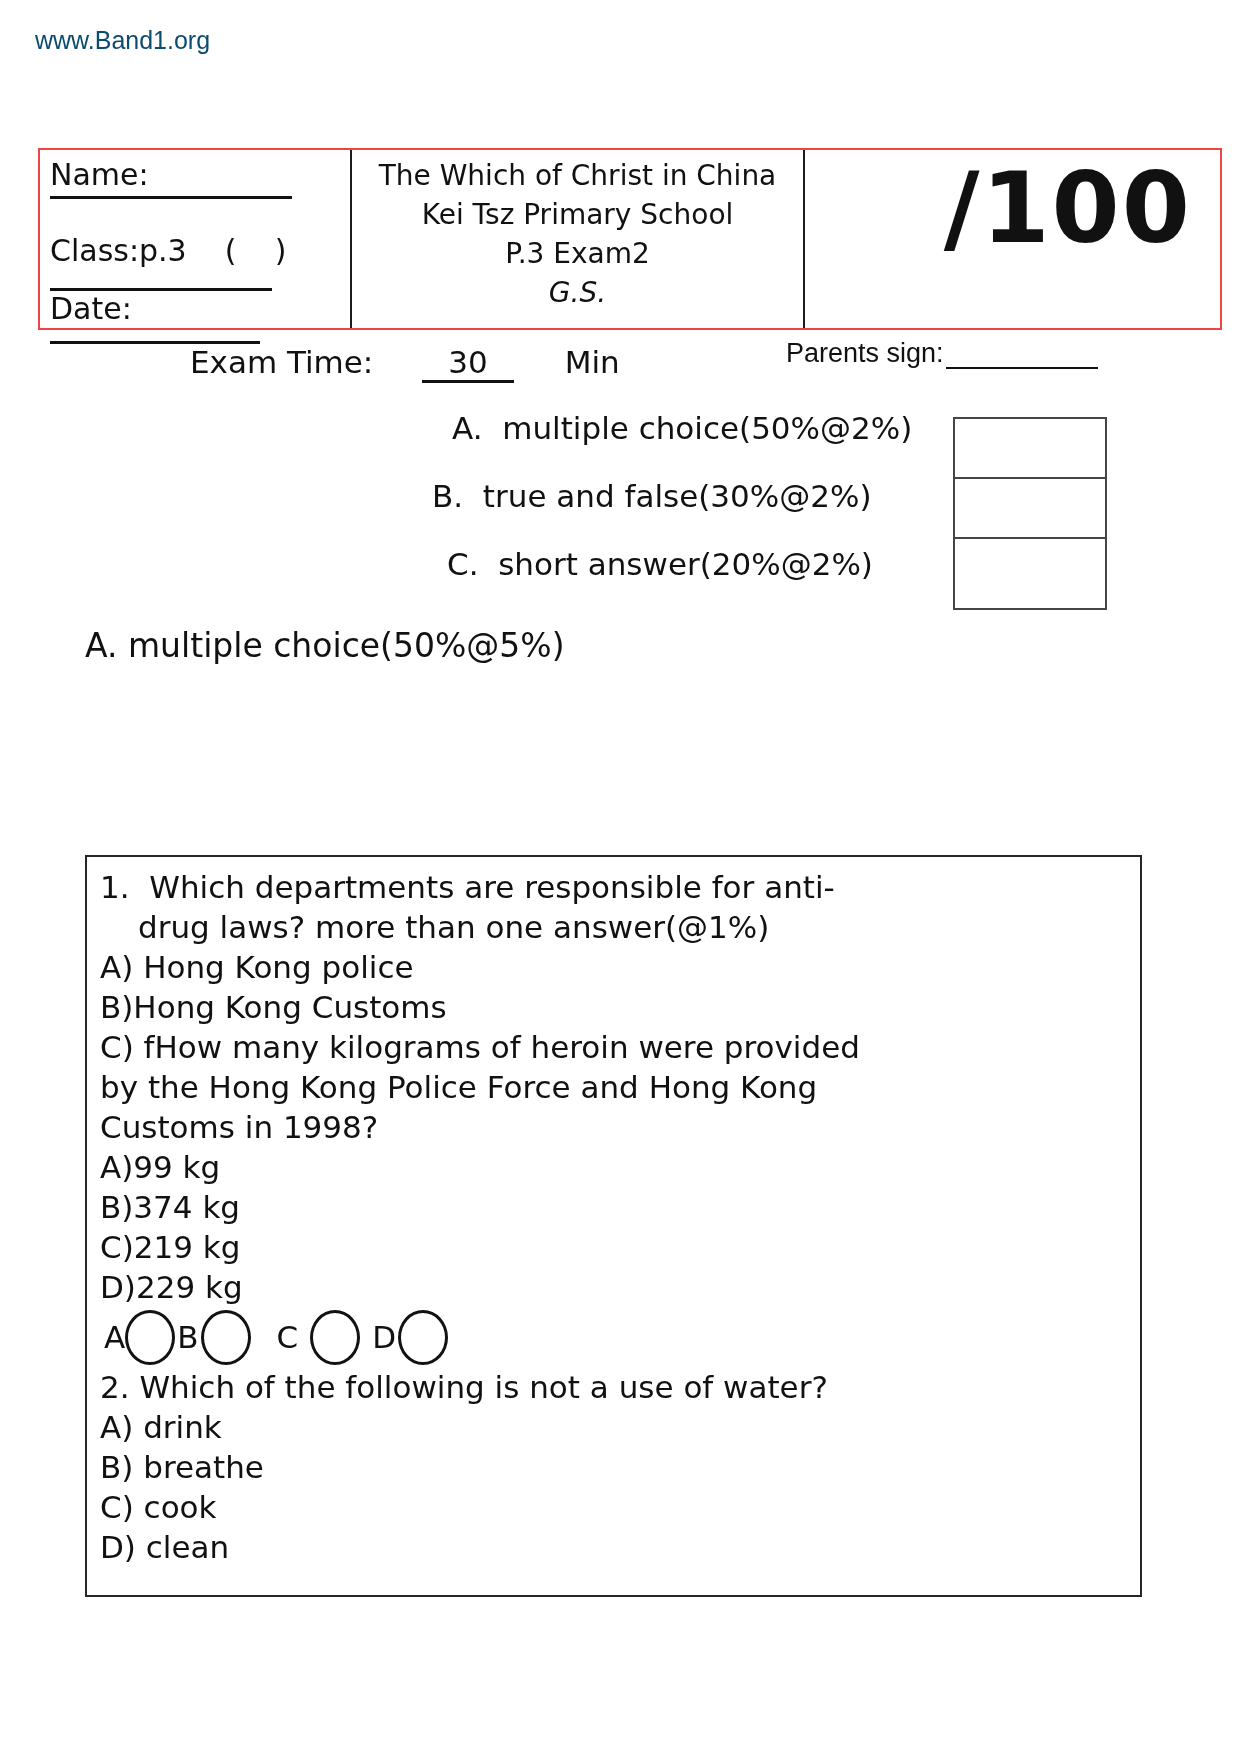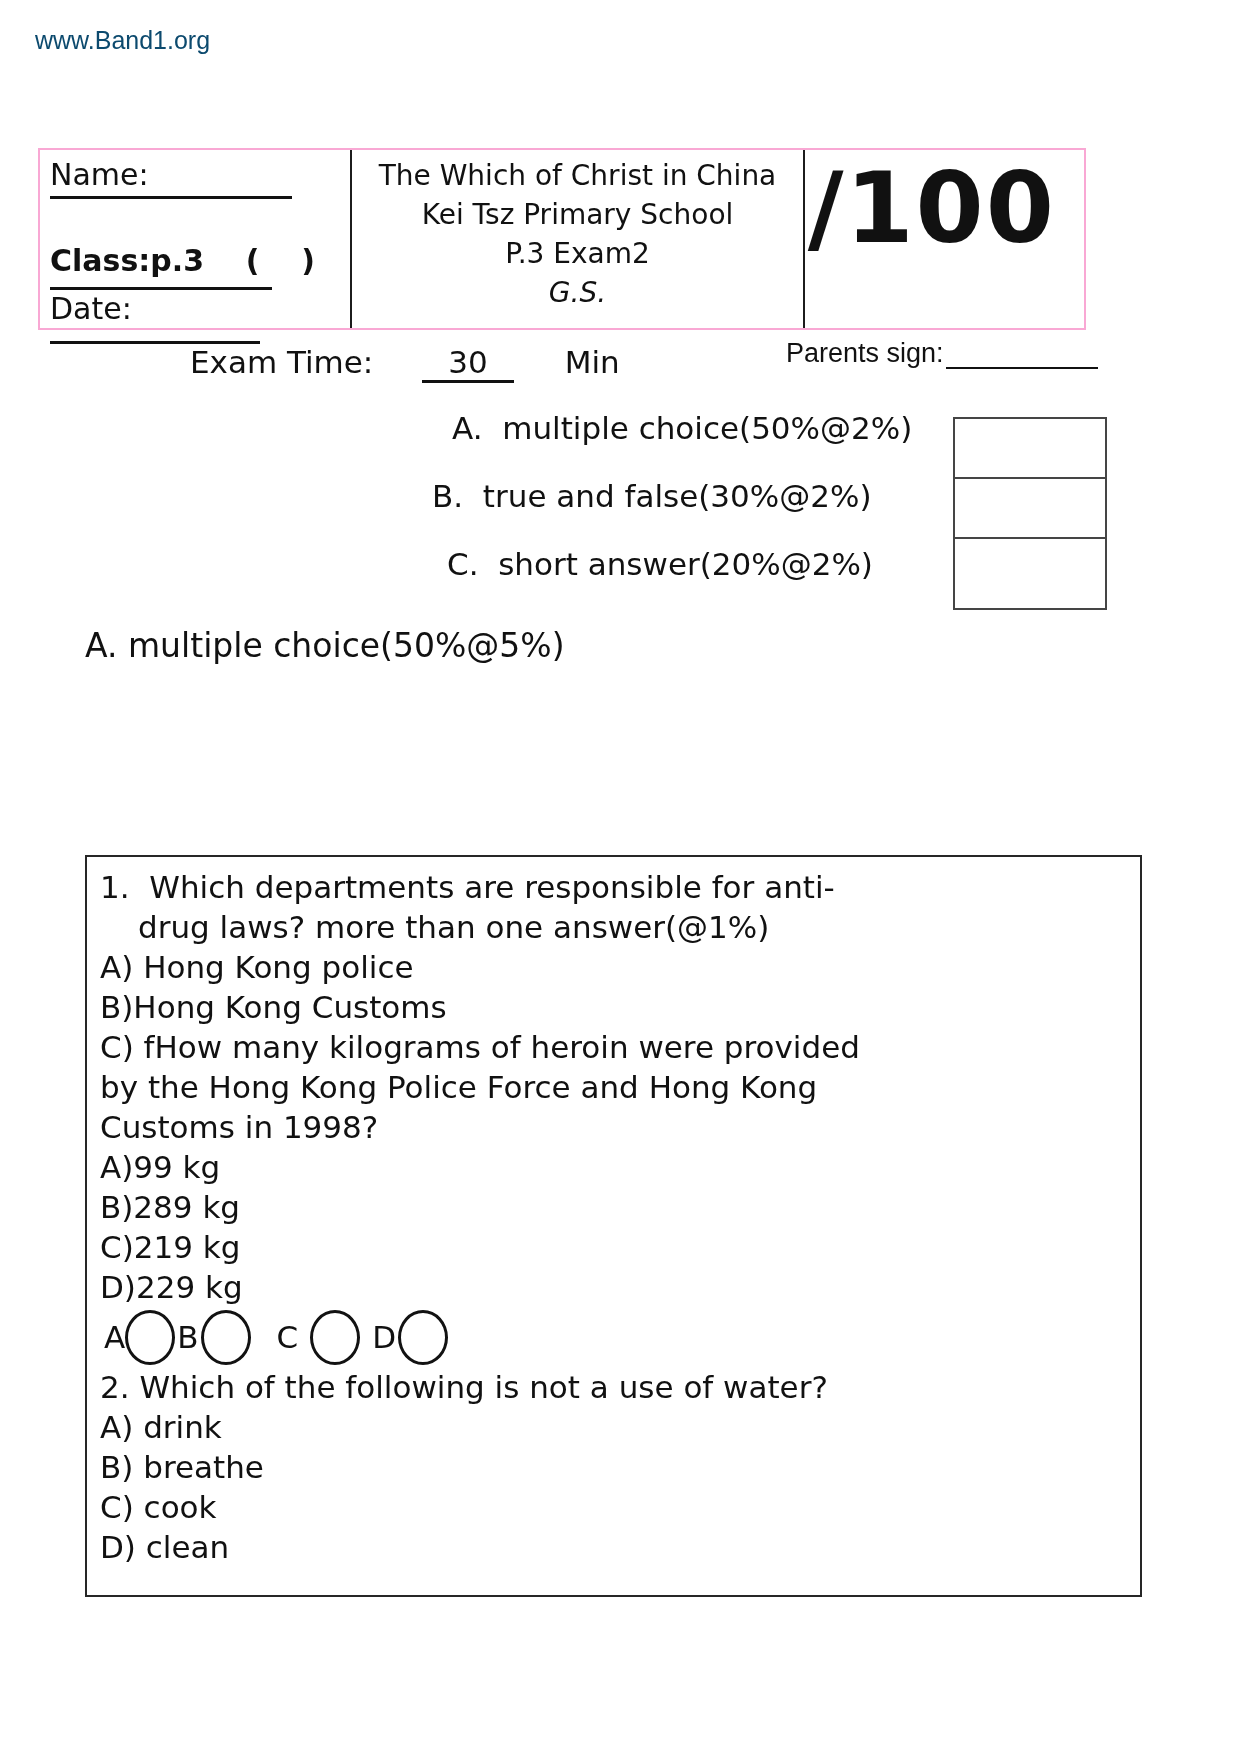--- a/index.html
+++ b/index.html
@@ -16,38 +16,38 @@
 
   .watermark {
     position: absolute; left: 35px; top: 26px;
     font-size: 25px; color: #0c4a6e;
     font-family: "Liberation Sans", sans-serif;
   }
 
   
   .htable {
     position: absolute; left: 38px; top: 148px;
-    width: 1048px; height: 182px;
-    border: 2px solid #f9a8d4;
+    width: 1184px; height: 182px;
+    border: 2px solid #ef4444;
     display: flex; box-sizing: border-box;
     background: #fff;
   }
   .hcell { position: relative; box-sizing: border-box; height: 100%; }
   .hcell.student { width: 312px; border-right: 2px solid #1c1c1c; }
   .hcell.school  { width: 453px; border-right: 2px solid #1c1c1c; }
   .hcell.score   { flex: 1; }
 
   .blank-line {
     position: absolute; left: 10px;
     font-size: 30px; line-height: 34px;
     border-bottom: 3px solid #111;
     white-space: pre;
   }
   .blank-name  { top: 8px;   width: 242px; padding-bottom: 4px; }
-  .blank-class { top: 94px;  width: 222px; padding-bottom: 9px; font-weight: bold; }
+  .blank-class { top: 84px;  width: 222px; padding-bottom: 20px; }
   .blank-date  { top: 142px; width: 210px; padding-bottom: 15px; }
 
   .school-lines { padding-top: 6px; text-align: center; }
   .school-lines div { font-size: 28px; line-height: 39px; white-space: pre; }
   .school-lines .gs { font-style: italic; }
 
   .score-denom {
     position: absolute; right: 28px; top: 4px;
     font-size: 98px; line-height: 108px; font-weight: 600;
     letter-spacing: 2px;
@@ -179,21 +179,21 @@
   <div class="qbox">
     <div class="q1">
       <div class="qline">1.  Which departments are responsible for anti-</div>
       <div class="qline">drug laws? more than one answer(@1%)</div>
       <div class="qline">A) Hong Kong police</div>
       <div class="qline">B)Hong Kong Customs</div>
       <div class="qline">C) fHow many kilograms of heroin were provided</div>
       <div class="qline">by the Hong Kong Police Force and Hong Kong</div>
       <div class="qline">Customs in 1998?</div>
       <div class="qline">A)99 kg</div>
-      <div class="qline">B)289 kg</div>
+      <div class="qline">B)374 kg</div>
       <div class="qline">C)219 kg</div>
       <div class="qline">D)229 kg</div>
     </div>
 
     <div class="bubble-row">
       <span class="bubble-letter bl-a">A</span>
       <span class="bubble"></span>
       <span class="bubble-letter bl-b">B</span>
       <span class="bubble bub-b"></span>
       <span class="bubble-letter bl-c">C</span>

